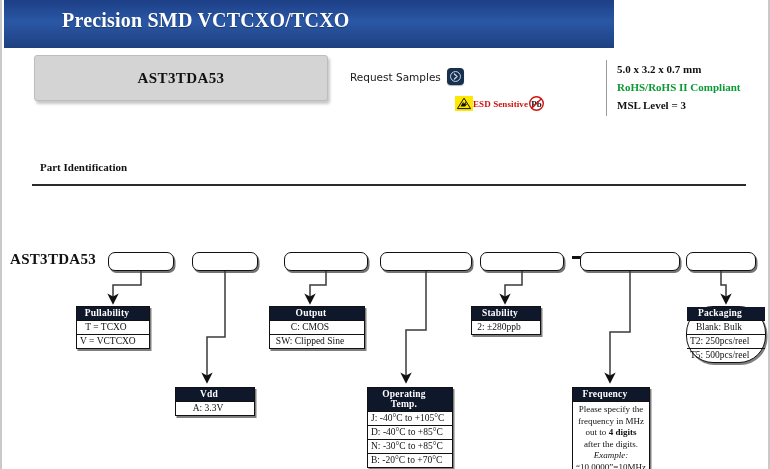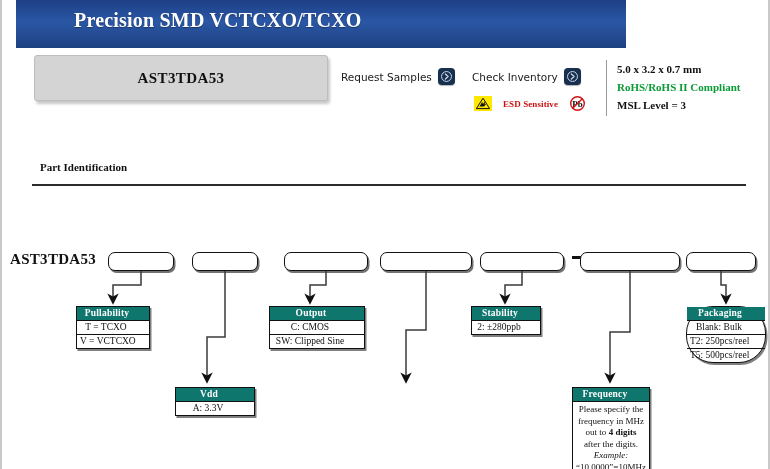--- a/index.html
+++ b/index.html
@@ -15,21 +15,20 @@
     position:absolute;left:0;top:0;width:770px;height:469px;
     border-left:2px solid #c9c9c9;
     border-right:2px solid #c9c9c9;
     box-sizing:border-box;
     background:#fff;
   }
   
   #banner{
     position:absolute;left:2px;top:0;width:610px;height:48px;
     background:linear-gradient(to bottom,#1d3f86 0%,#2a57a5 45%,#1e4080 100%);
-    margin-left:12px;
   }
   #banner-title{
     position:absolute;left:58px;top:9px;
     color:#ffffff;
     font-size:20px;
     font-weight:bold;
     letter-spacing:.2px;
     white-space:nowrap;
     text-shadow:0 1px 1px rgba(0,0,0,.35);
   }
@@ -43,34 +42,34 @@
     display:flex;align-items:center;justify-content:center;
   }
   #partplate span{font-size:15px;font-weight:bold;color:#111;letter-spacing:.4px;}
 
   
   .action{
     position:absolute;display:flex;align-items:center;gap:6px;
     font-family:"DejaVu Sans", sans-serif;
     font-size:10.5px;color:#1a1a1a;white-space:nowrap;
   }
-  #act-samples{left:339px;top:68px;text-align:right;}
+  #act-samples{left:348px;top:68px;text-align:right;}
   #act-inventory{left:470px;top:68px;}
   .arrow-btn{
     width:17px;height:17px;border-radius:4px;
     background:#18304f;
     display:flex;align-items:center;justify-content:center;
     box-shadow:0 1px 1px rgba(0,0,0,.3);
   }
   .arrow-btn svg{display:block;}
 
   
   #esd-row{
-    position:absolute;left:472px;top:95px;
-    display:flex;align-items:center;gap:11px;
+    position:absolute;left:453px;top:95px;
+    display:flex;align-items:center;gap:0;
   }
   #esd-badge{
     width:18px;height:15px;background:#ffe800;
     display:flex;align-items:center;justify-content:center;
     border:0;
   }
   #esd-label{
     font-family:"Liberation Serif", serif;
     font-size:9px;font-weight:bold;color:#cc1111;letter-spacing:.1px;
   }
@@ -114,21 +113,21 @@
 
   
   .opt{
     position:absolute;
     border:1px solid #111;
     background:#fff;
     box-sizing:border-box;
     box-shadow:1.5px 2px 0 rgba(0,0,0,.5);
   }
   .opt-head{
-    background:#0f766e;
+    background:#0f172a;
     color:#ffffff;
     font-size:9.5px;font-weight:bold;
     text-align:center;
     padding:1px 12px 2px 0;
     border-bottom:1px solid #111;
     letter-spacing:.2px;
   }
   .opt-row{
     font-size:9.5px;color:#111;text-align:center;
     padding:1px 17px 2px 3px;
@@ -162,29 +161,20 @@
   <div class="action" id="act-samples">
     <span>Request Samples</span>
     <span class="arrow-btn">
       <svg width="13" height="13" viewBox="0 0 16 16">
         <circle cx="8" cy="8" r="6.1" fill="none" stroke="#cfd9e8" stroke-width="1.2"></circle>
         <path d="M6.6 4.9 L10 8 L6.6 11.1" fill="none" stroke="#cfd9e8" stroke-width="1.5" stroke-linecap="round" stroke-linejoin="round"></path>
       </svg>
     </span>
   </div>
 
-  <div class="action" id="act-inventory">
-    <span>Check Inventory</span>
-    <span class="arrow-btn">
-      <svg width="13" height="13" viewBox="0 0 16 16">
-        <circle cx="8" cy="8" r="6.1" fill="none" stroke="#cfd9e8" stroke-width="1.2"></circle>
-        <path d="M6.6 4.9 L10 8 L6.6 11.1" fill="none" stroke="#cfd9e8" stroke-width="1.5" stroke-linecap="round" stroke-linejoin="round"></path>
-      </svg>
-    </span>
-  </div>
 
   <div id="esd-row">
     <span id="esd-badge">
       <svg width="16" height="13" viewBox="0 0 16 13">
         <polygon points="8,1.2 14.6,11.6 1.4,11.6" fill="#ffe800" stroke="#111" stroke-width="1"></polygon>
         <path d="M4.5 9.4 L7.2 4.8 L7.9 7.0 L10.4 4.2 L9.6 7.4 L11.6 6.6 L9.0 9.4 Z" fill="#111"></path>
       </svg>
     </span>
     <span id="esd-label">ESD Sensitive</span>
     <span id="pb-badge">
@@ -249,20 +239,27 @@
     <div class="opt-head">Vdd</div>
     <div class="opt-row">A: 3.3V</div>
   </div>
 
   <div class="opt" style="left:267px;top:306px;width:96px;">
     <div class="opt-head">Output</div>
     <div class="opt-row">C: CMOS</div>
     <div class="opt-row">SW: Clipped Sine</div>
   </div>
 
+  <div class="opt" style="left:365px;top:387px;width:86px;">
+    <div class="opt-head">Operating Temp.</div>
+    <div class="opt-row">J: -40°C to +105°C</div>
+    <div class="opt-row">D: -40°C to +85°C</div>
+    <div class="opt-row">N: -30°C to +85°C</div>
+    <div class="opt-row">B: -20°C to +70°C</div>
+  </div>
 
   <div class="opt" style="left:469px;top:306px;width:70px;">
     <div class="opt-head">Stability</div>
     <div class="opt-row">2: ±280ppb</div>
   </div>
 
   <div class="opt" style="left:570px;top:387px;width:78px;">
     <div class="opt-head">Frequency</div>
     <div class="freq-body">
       <span>Please specify the</span><br>

